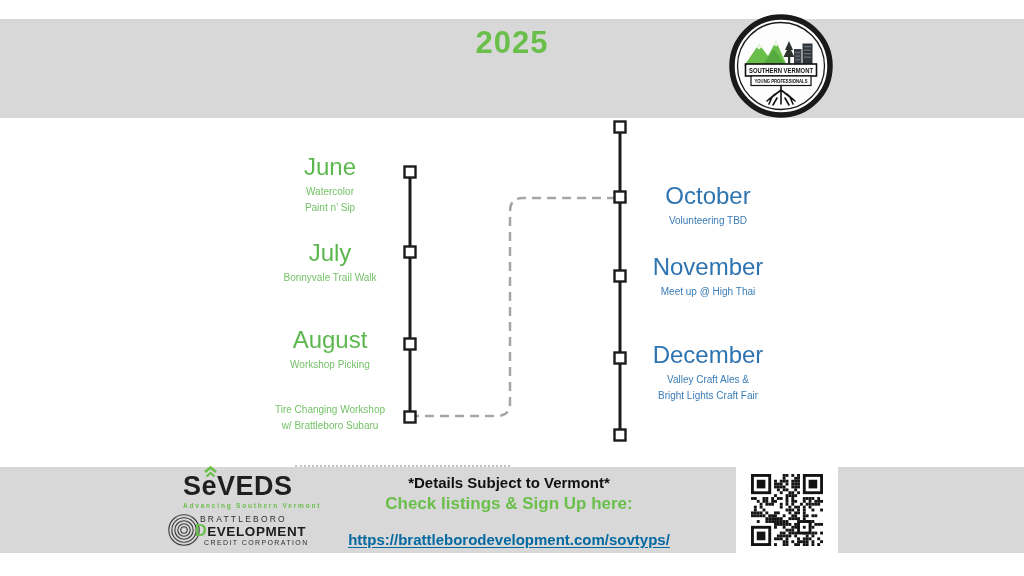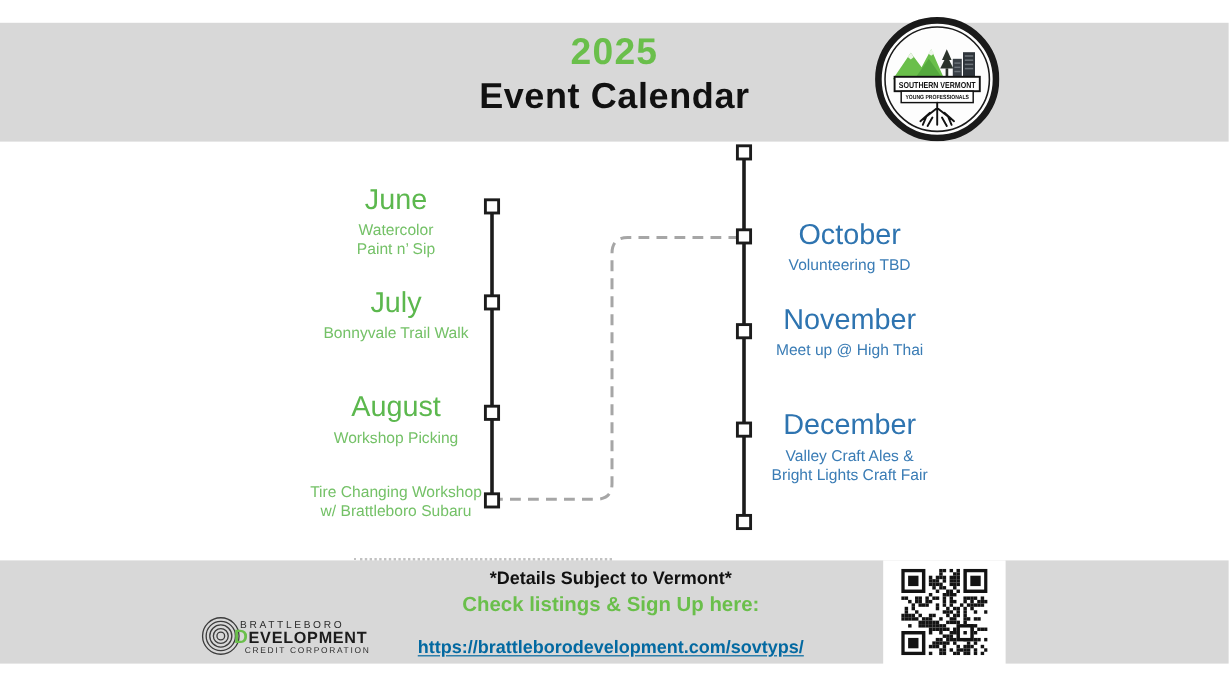--- a/index.html
+++ b/index.html
@@ -11,21 +11,21 @@
   .header-band { position: absolute; left: 0; top: 19px; width: 1024px; height: 99px; background: #d8d8d8; }
   .header-text { position: absolute; left: 0; top: 25px; width: 1024px; text-align: center; }
   .year { font-size: 31px; font-weight: bold; color: #6abf4b; letter-spacing: 1px; line-height: 36px; }
   .cal-title { font-size: 30px; font-weight: bold; color: #111; letter-spacing: 0.5px; line-height: 36px; margin-top: 2px; }
   .badge { position: absolute; left: 729px; top: 14px; width: 104px; height: 104px; }
 
   
   .tl-svg { position: absolute; left: 0; top: 0; width: 1024px; height: 576px; pointer-events: none; }
   .month { position: absolute; width: 240px; text-align: center; }
   .month .m-title { font-size: 24px; line-height: 28px; font-weight: normal; }
-  .month .m-event { font-size: 13px; line-height: 16px; font-weight: normal; white-space: pre-line; margin-top: 3px; }
+  .month .m-event { font-size: 10px; line-height: 16px; font-weight: normal; white-space: pre-line; margin-top: 3px; }
   .green .m-title { color: #5cb84e; }
   .green .m-event { color: #74c167; }
   .blue .m-title { color: #2e74b0; }
   .blue .m-event { color: #3a7cb5; }
 
   
   .footer-band { position: absolute; left: 0; top: 467px; width: 1024px; height: 86px; background: #d8d8d8; }
   .dotted-rule { position: absolute; left: 295px; top: 465px; width: 215px; border-top: 2px dotted #c2c2c2; }
 
   .seveds { position: absolute; left: 183px; top: 471px; }
@@ -49,21 +49,20 @@
   .qr-svg { position: absolute; left: 15px; top: 7px; width: 72px; height: 72px; }
 </style>
 </head>
 <body>
 
 <div class="page">
 
   <div class="header-band"></div>
   <div class="header-text">
     <div class="year">2025</div>
-    <div class="cal-title">Event Calendar</div>
   </div>
 
   <svg class="badge" viewBox="0 0 104 104">
     <circle cx="52" cy="52" r="49" fill="#fdfdfd" stroke="#1a1a1a" stroke-width="5.5"></circle>
     <circle cx="52" cy="52" r="43.5" fill="none" stroke="#1a1a1a" stroke-width="1.3"></circle>
     <g>
       <polygon points="15,52 30,30 39,42 47,27 58,52" fill="#6abf4b"></polygon>
       <polygon points="33,52 45,35 57,52" fill="#55a93e"></polygon>
       <polygon points="27.5,33.5 30,30 32.5,33.5 30,35.5" fill="#eef6ea"></polygon>
       <polygon points="44.5,30.5 47,27 49.5,30.5 47,32.5" fill="#eef6ea"></polygon>
@@ -140,20 +139,30 @@
   </div>
   <div class="month blue" style="left:588px; top:341px;">
     <div class="m-title">December</div>
     <div class="m-event">Valley Craft Ales &amp;
 Bright Lights Craft Fair</div>
   </div>
 
   <div class="footer-band"></div>
   <div class="dotted-rule"></div>
 
+  <div class="seveds">
+    <div class="seveds-word">
+      <svg class="seveds-caret" width="15" height="12" viewBox="0 0 15 12">
+        <polyline points="2,6 7.5,1.5 13,6" fill="none" stroke="#6abf4b" stroke-width="2.6"></polyline>
+        <polyline points="3.5,10.5 7.5,7 11.5,10.5" fill="none" stroke="#6abf4b" stroke-width="2.2"></polyline>
+      </svg>
+      <span>SeVEDS</span>
+    </div>
+    <div class="seveds-tag">Advancing Southern Vermont</div>
+  </div>
 
   <div class="bdcc">
     <svg class="bdcc-rings" viewBox="0 0 36 36">
       <g fill="none" stroke="#3c3c3c" stroke-width="1.1">
         <circle cx="17" cy="18" r="3.2"></circle>
         <circle cx="17" cy="18" r="6.2"></circle>
         <circle cx="17" cy="18" r="9.2"></circle>
         <circle cx="17" cy="18" r="12.2"></circle>
         <circle cx="17" cy="18" r="15.2"></circle>
       </g>

